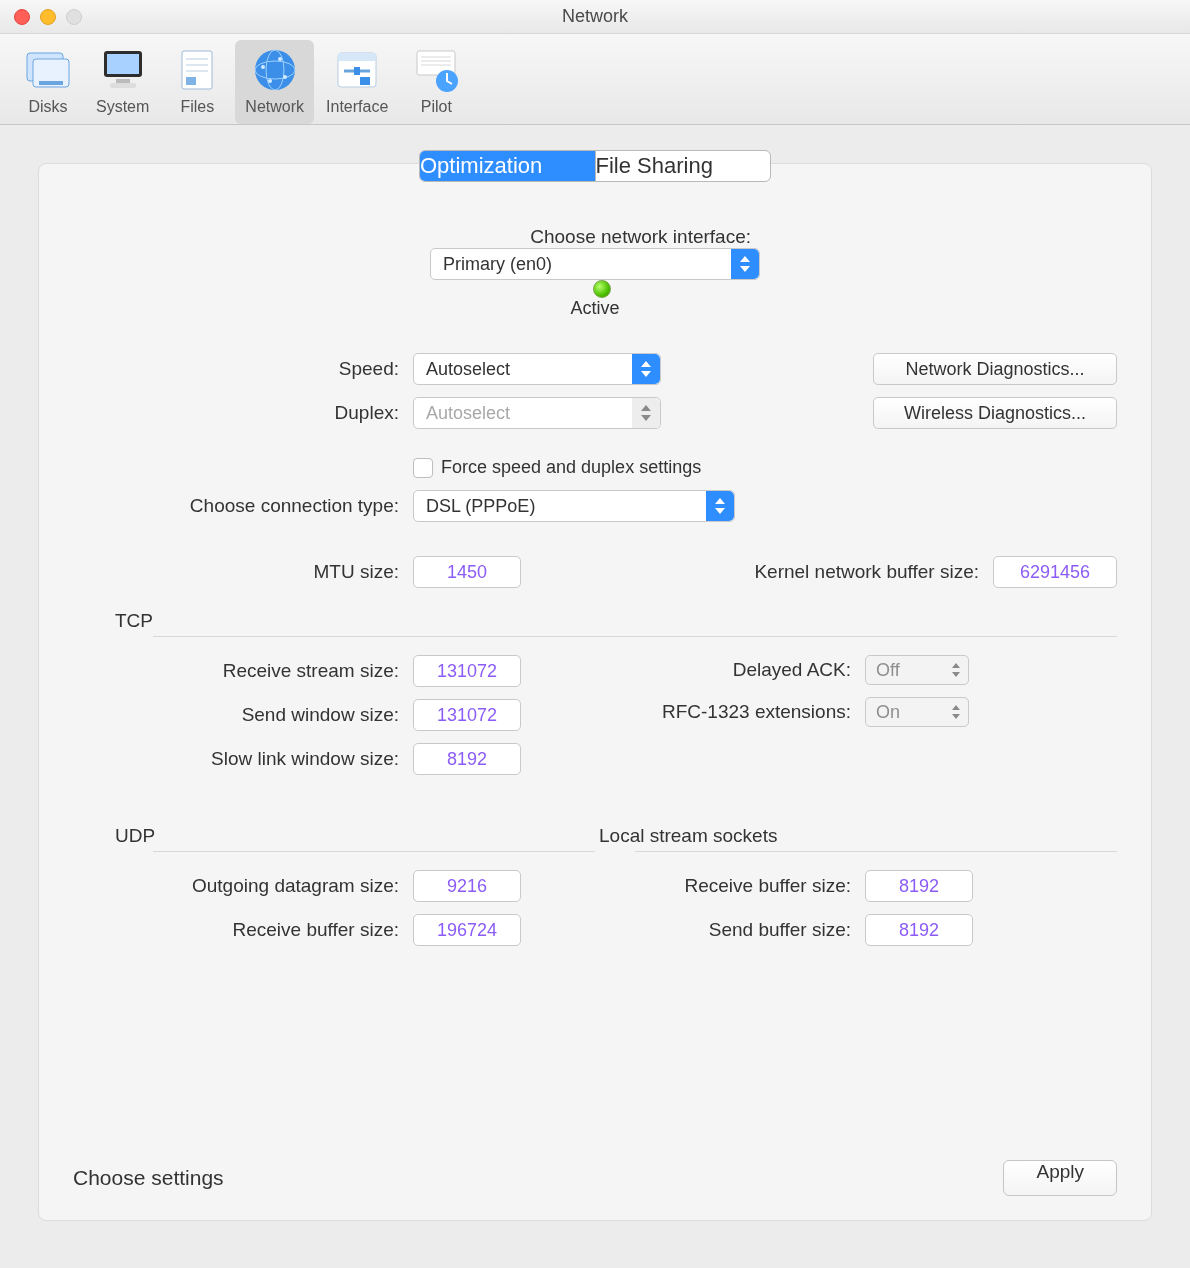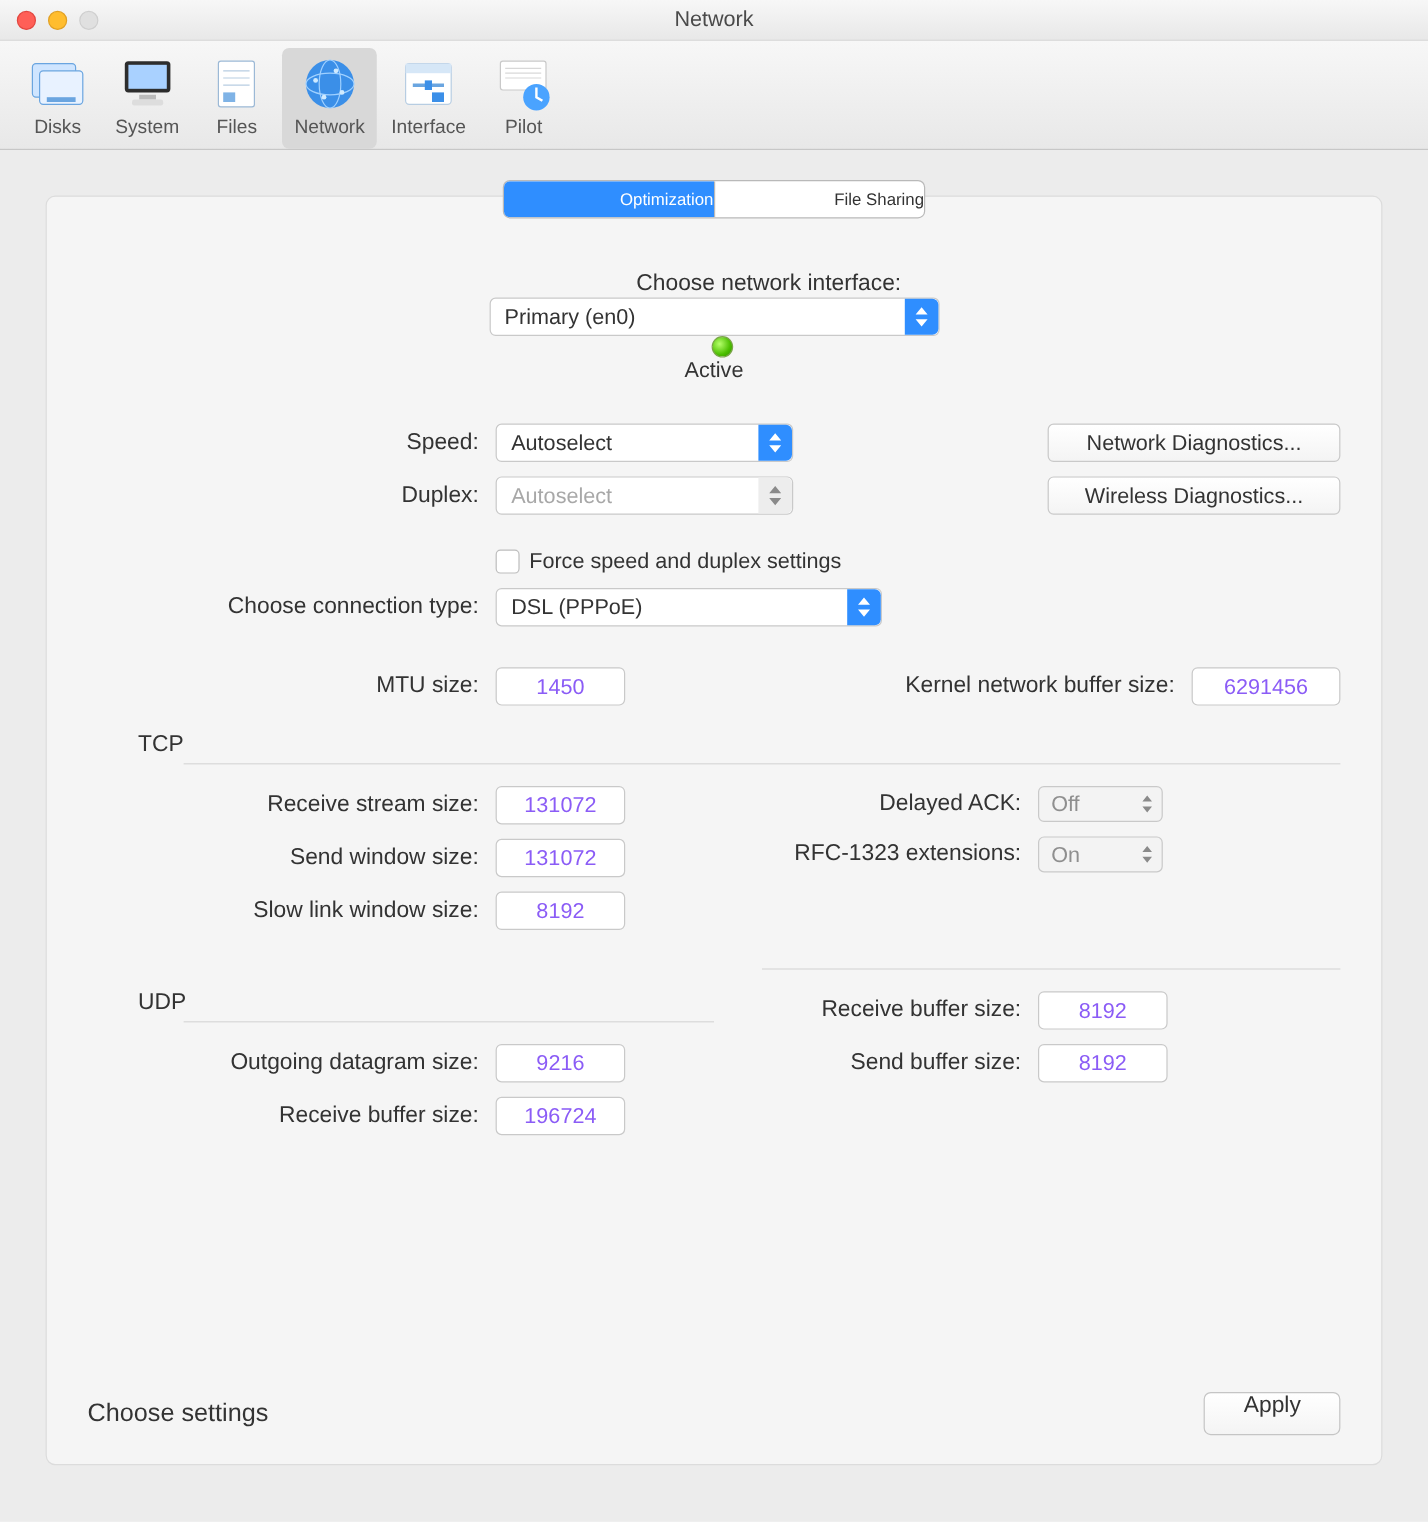--- a/index.html
+++ b/index.html
@@ -65,23 +65,23 @@
     margin: -32px auto 36px auto;
     width:352px;
     border:1px solid #b9b9b9;
     border-radius:6px;
     overflow:hidden;
     background:#fff;
     height:32px;
   }
   .seg div {
     flex:1;
-    text-align:right;
+    text-align:left;
     line-height:30px;
-    font-size:14px;
+    font-size:22px;
   }
   .seg .active { background:#2f8eff; color:#fff; }
   .seg div + div { border-left:1px solid #b9b9b9; }
 
   
   .row { display:flex; align-items:center; margin-bottom:12px; }
   .lbl { text-align:right; padding-right:14px; font-size:19px; color:#333; }
   .lbl.col1 { width:340px; }
   .lbl.med { width:270px; }
 
@@ -241,21 +241,21 @@
 
 <div class="panel">
 
   <div class="seg">
     <div class="active">Optimization</div>
     <div>File Sharing</div>
   </div>
 
   <div class="row" style="margin-top:44px;flex-direction:column;">
     <div class="lbl col1">Choose network interface:</div>
-    <div class="select" style="width:375px;align-items:center;">
+    <div class="select" style="width:330px;align-items:center;">
       <span>Primary (en0)</span>
       <div class="arrow">
         <svg width="12" height="18">
             <path class="updn" d="M6 1 L11 7 H1 Z M6 17 L1 11 H11 Z"></path>
           </svg>
       </div>
     </div>
     <div class="status-dot"></div>
     <span>Active</span>
   </div>
@@ -365,20 +365,21 @@
       <div class="row">
         <div class="lbl col1">Outgoing datagram size:</div>
         <div class="input">9216</div>
       </div>
       <div class="row">
         <div class="lbl col1">Receive buffer size:</div>
         <div class="input">196724</div>
       </div>
     </div>
     <div class="colR">
+      <div class="section-head" style="margin-left:4px;">Local stream sockets</div>
       <div class="divider" style="margin-left:40px;"></div>
       <div class="row">
         <div class="lbl med">Receive buffer size:</div>
         <div class="input">8192</div>
       </div>
       <div class="row">
         <div class="lbl med">Send buffer size:</div>
         <div class="input">8192</div>
       </div>
     </div>

